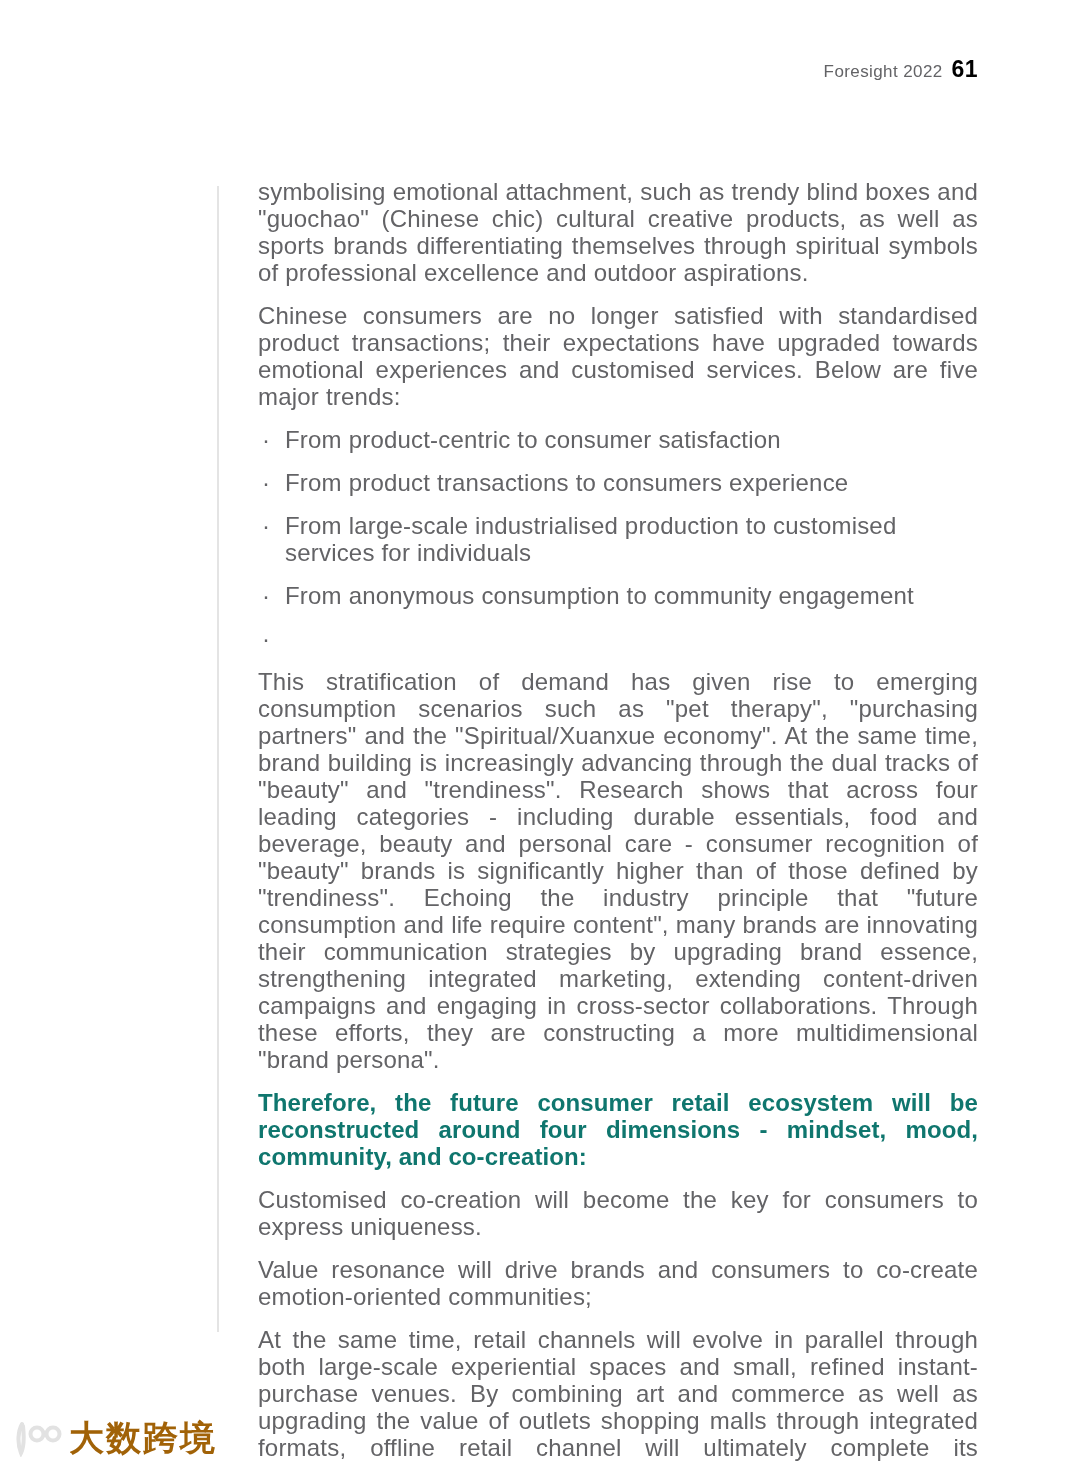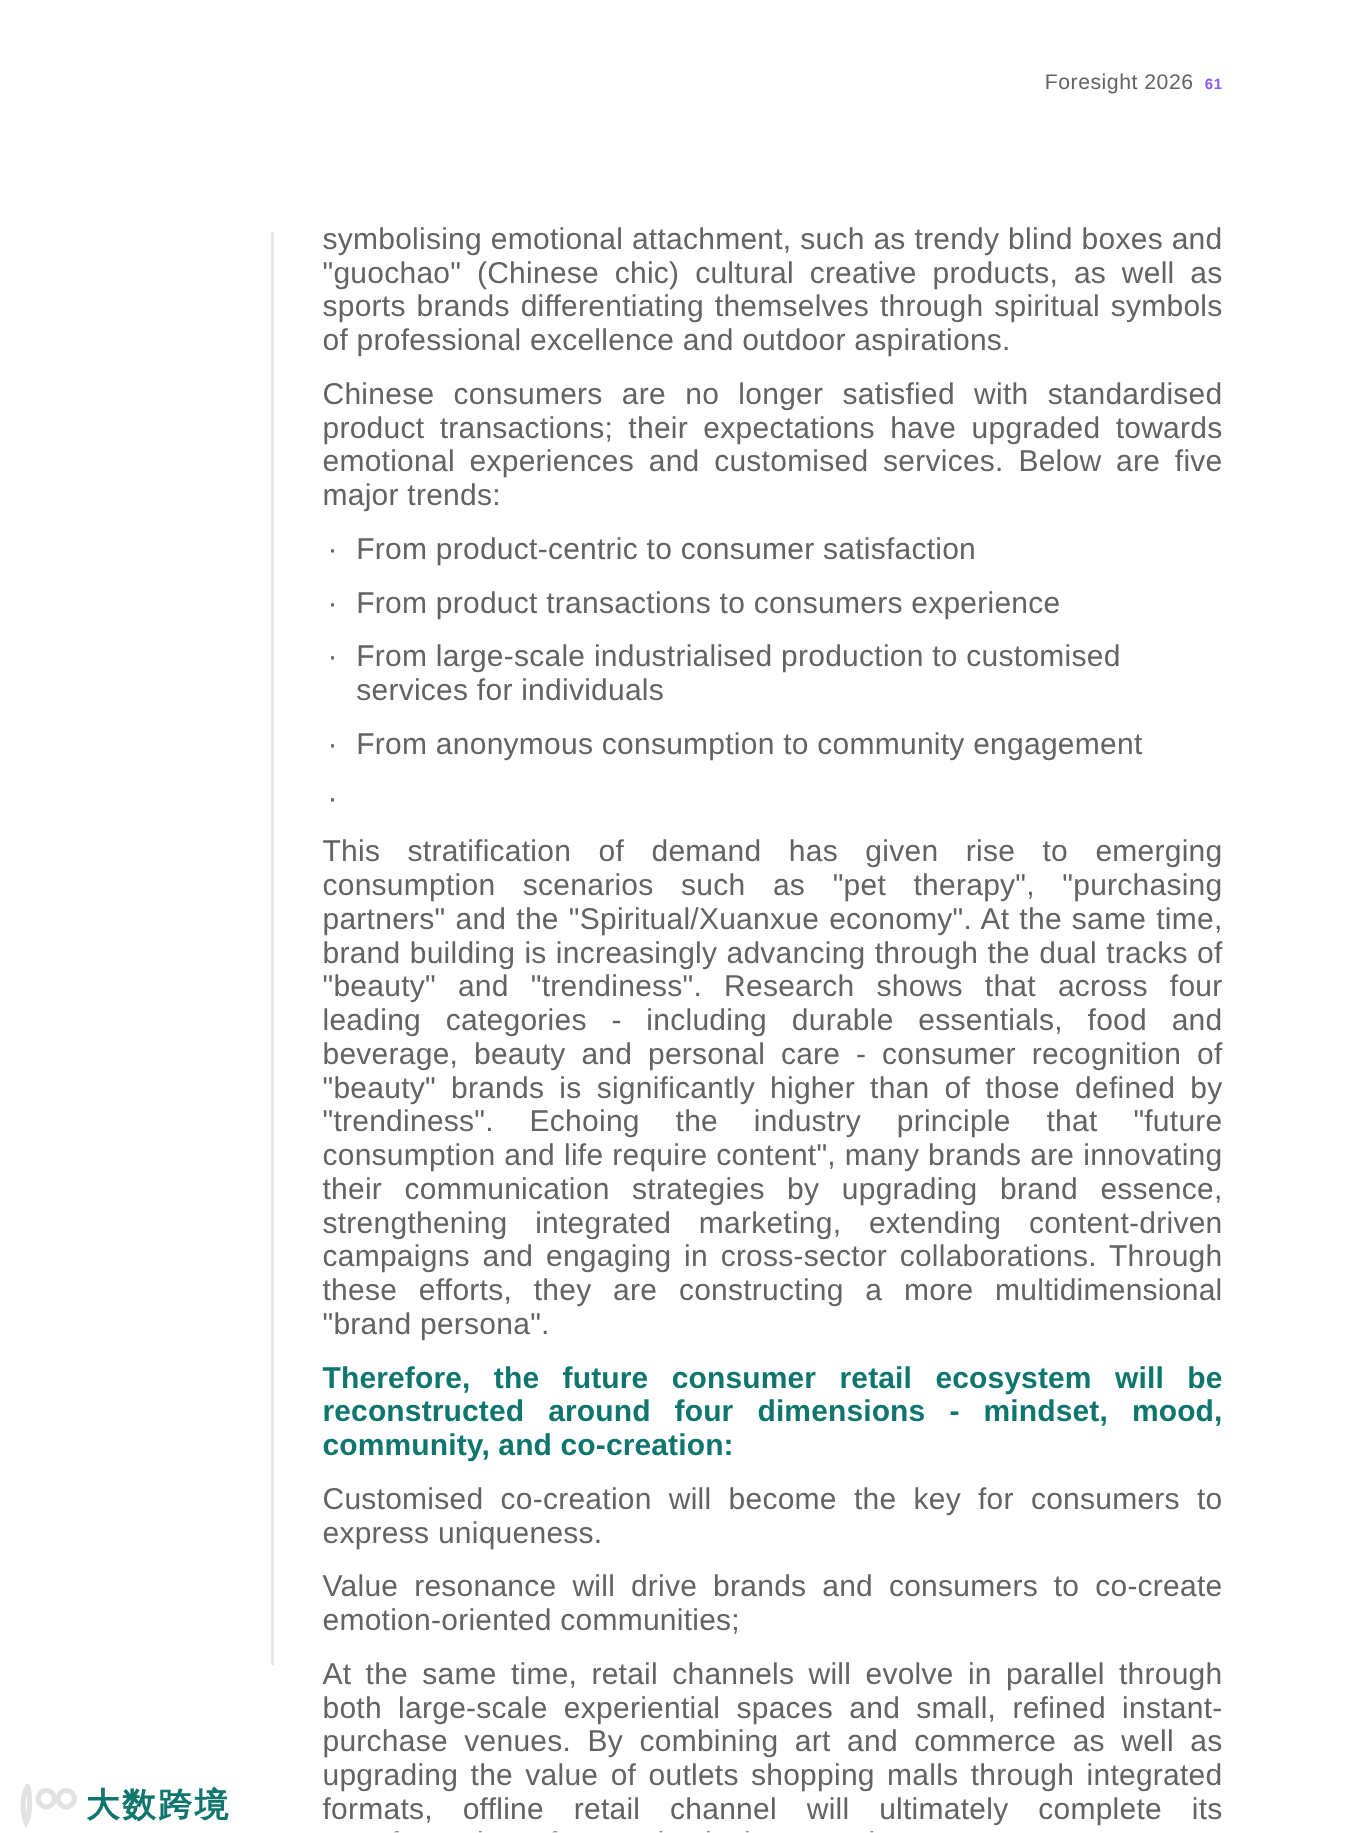--- a/index.html
+++ b/index.html
@@ -19,22 +19,22 @@
     position: absolute;
     top: 56px;
     right: 102px;
     font-size: 17px;
     letter-spacing: 0.4px;
     color: #636366;
     white-space: nowrap;
   }
   .header .header-page {
     font-weight: 700;
-    color: #8b5cf6;
-    font-size: 12px;
+    color: #000000;
+    font-size: 23px;
     margin-left: 9px;
   }
   .left-rule {
     position: absolute;
     left: 217px;
     top: 186px;
     width: 2px;
     height: 1146px;
     background: #e4e4e4;
   }
@@ -74,37 +74,37 @@
     padding-left: 4px;
     color: #636366;
   }
   .watermark {
     position: absolute;
     left: 14px;
     bottom: 4px;
     display: flex;
     align-items: center;
     gap: 7px;
-    color: #0f766e;
-    font-size: 27px;
+    color: #a16207;
+    font-size: 35px;
     font-weight: 700;
     letter-spacing: 2px;
     user-select: none;
   }
   .watermark svg {
     display: block;
   }
 </style>
 </head>
 <body>
 
 <div class="page">
 
   <div class="header">
-    <span class="header-title">Foresight 2026</span><span class="header-page">61</span>
+    <span class="header-title">Foresight 2022</span><span class="header-page">61</span>
   </div>
 
   <div class="left-rule"></div>
 
   <div class="content">
 
     <p>symbolising emotional attachment, such as trendy blind boxes and "guochao" (Chinese chic) cultural creative products, as well as sports brands differentiating themselves through spiritual symbols of professional excellence and outdoor aspirations.</p>
 
     <p>Chinese consumers are no longer satisfied with standardised product transactions; their expectations have upgraded towards emotional experiences and customised services. Below are five major trends:</p>
 

